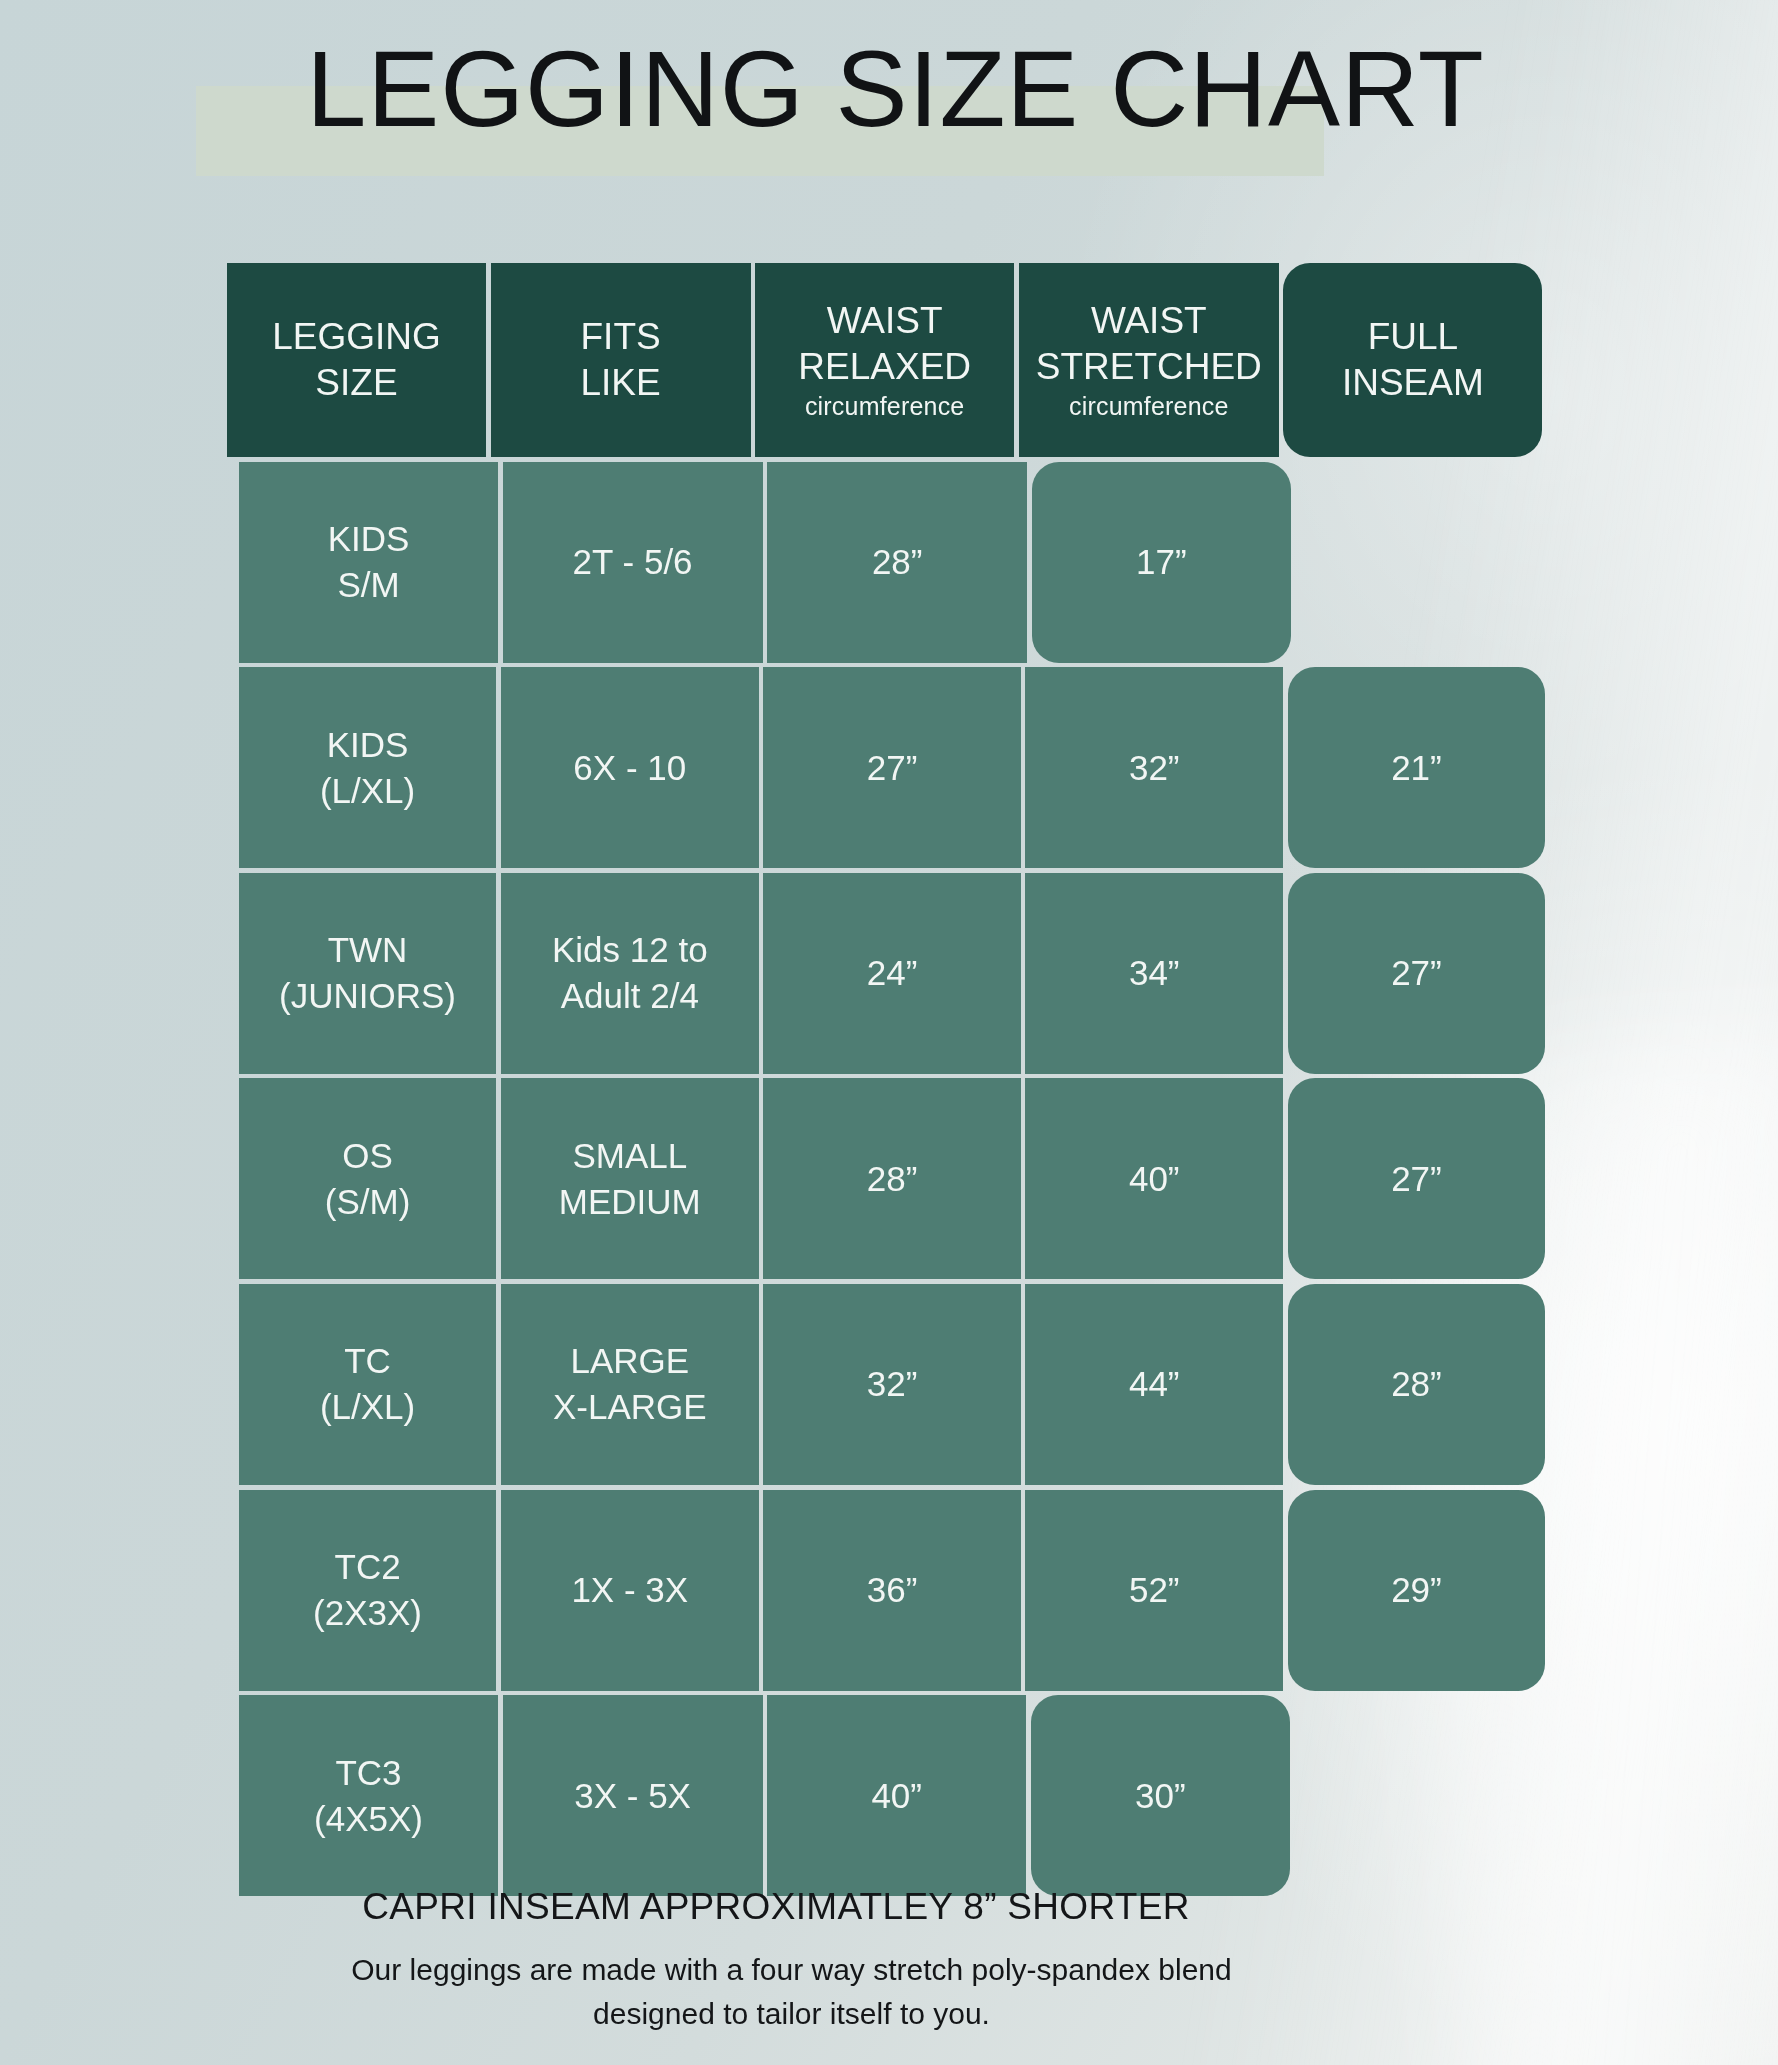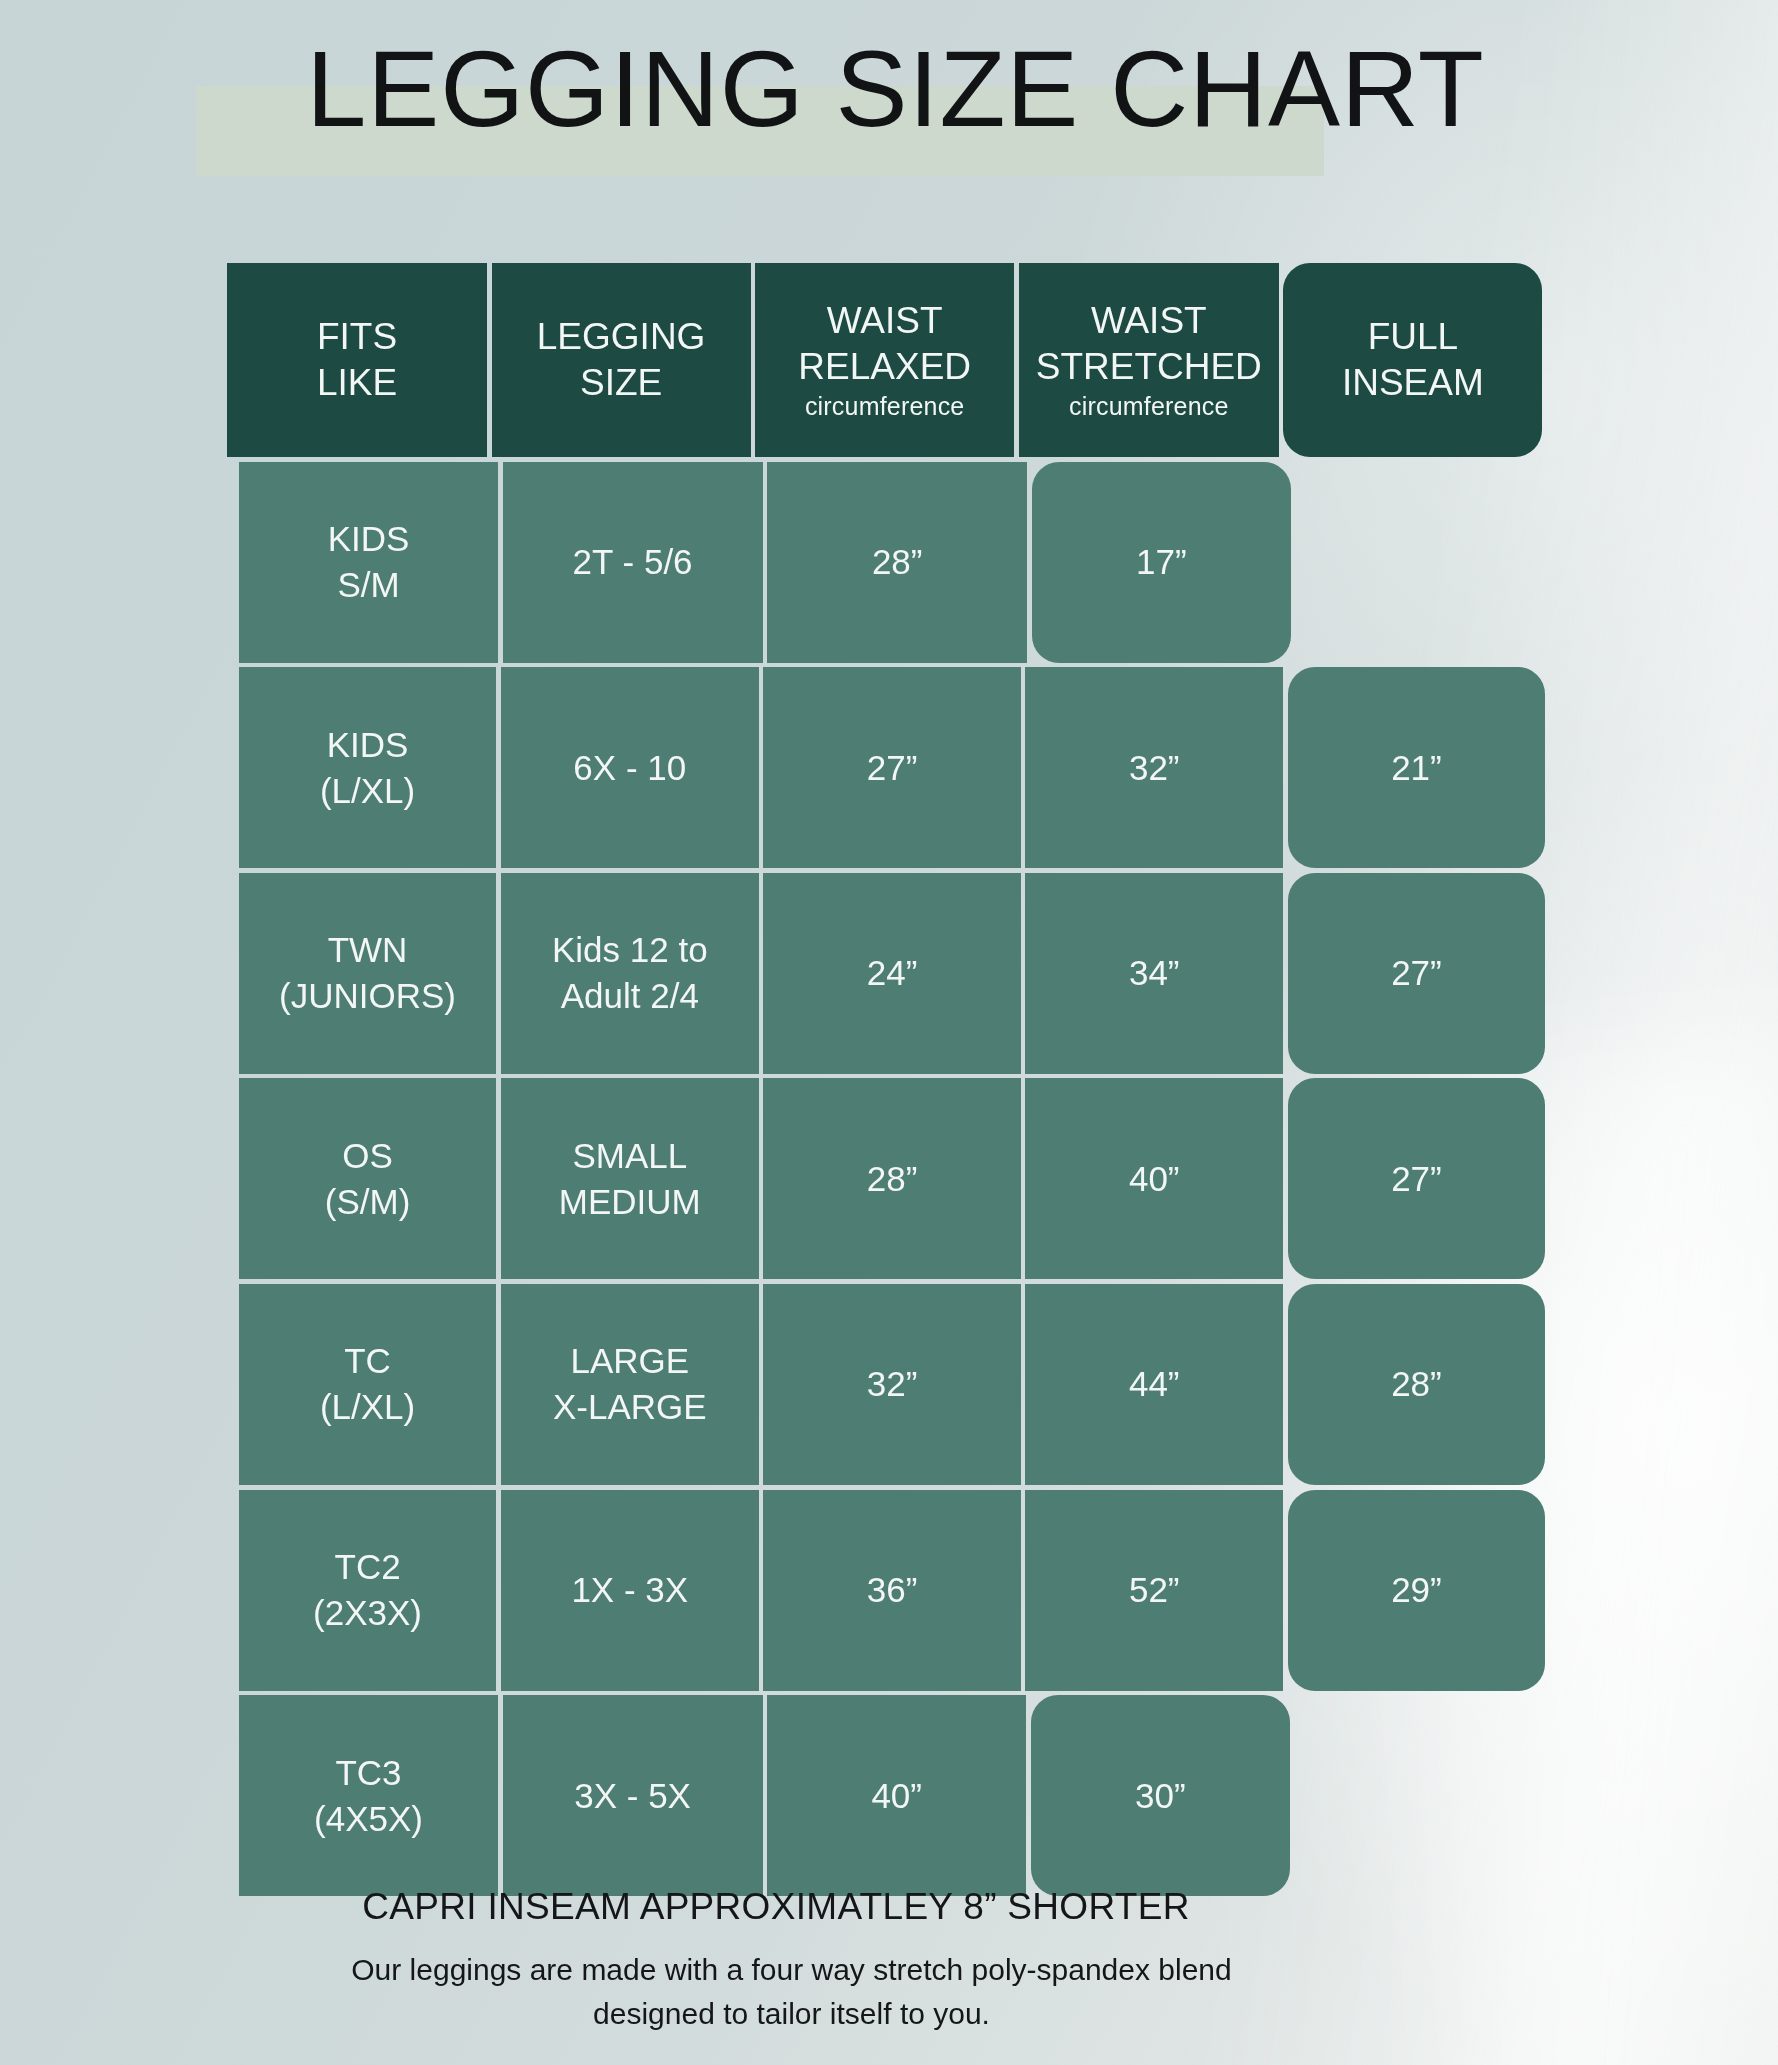--- a/index.html
+++ b/index.html
@@ -185,30 +185,30 @@
 
   <div class="title-wrap">
     <div class="title-band"></div>
     <div class="title-text">LEGGING SIZE CHART</div>
   </div>
 
   <div class="table">
     <div class="grid">
 
       <div class="row header">
+        <div class="cell c0">
+          <span class="hcell-inner">
+            <span class="hline">LEGGING</span>
+            <span class="hline">SIZE</span>
+          </span>
+        </div>
         <div class="cell c1">
           <span class="hcell-inner">
             <span class="hline">FITS</span>
             <span class="hline">LIKE</span>
-          </span>
-        </div>
-        <div class="cell c0">
-          <span class="hcell-inner">
-            <span class="hline">LEGGING</span>
-            <span class="hline">SIZE</span>
           </span>
         </div>
         <div class="cell c2">
           <span class="hcell-inner">
             <span class="hline">WAIST</span>
             <span class="hline">RELAXED</span>
             <span class="hsub">circumference</span>
           </span>
         </div>
         <div class="cell c3">

